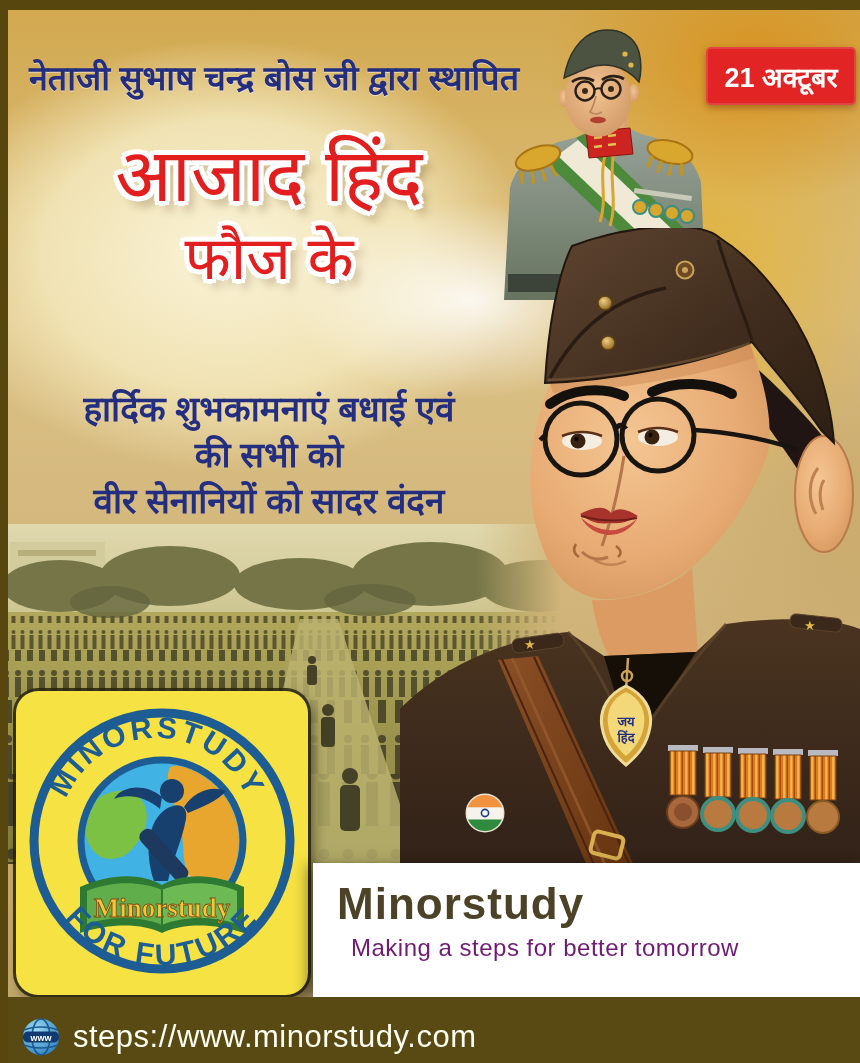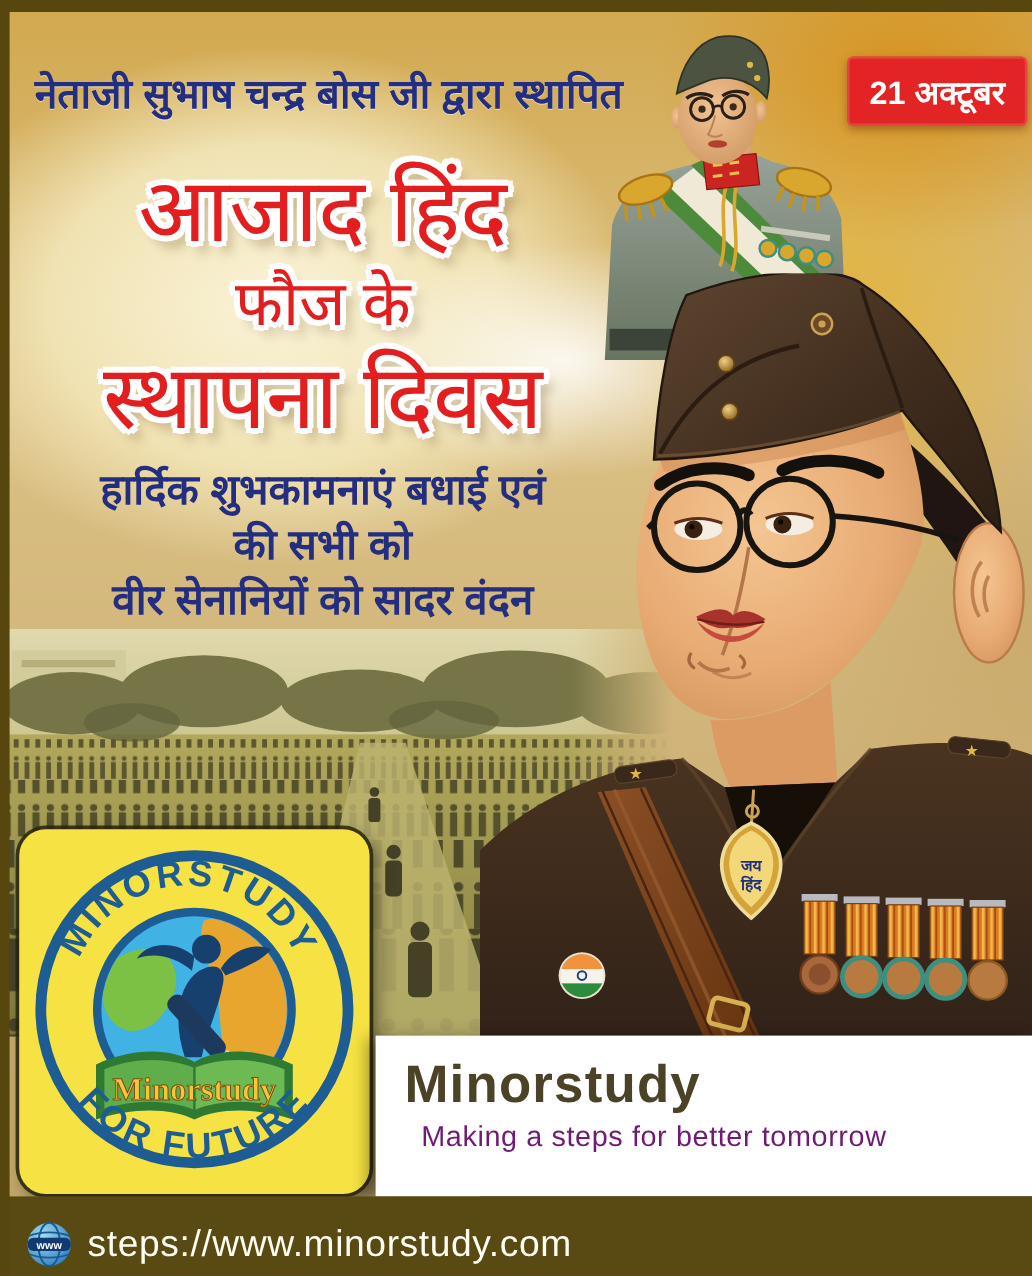--- a/index.html
+++ b/index.html
@@ -24,21 +24,21 @@
   .date-badge{left:706px;top:47px;width:150px;height:58px;z-index:12;
     background:#e22424;border-radius:5px;display:flex;align-items:center;justify-content:center;
     color:#fff;font-size:27px;font-weight:bold;
     box-shadow:0 3px 7px rgba(110,50,10,.45), inset 0 0 0 2px rgba(255,255,255,.15);}
   .headline{left:14px;top:106px;width:510px;text-align:center;z-index:12;
     color:#e31e1e;font-weight:normal;font-size:74px;line-height:1.24;
     text-shadow:
       -4px -4px 0 #fff, 4px -4px 0 #fff, -4px 4px 0 #fff, 4px 4px 0 #fff,
       -5px 0 0 #fff, 5px 0 0 #fff, 0 -5px 0 #fff, 0 5px 0 #fff,
       7px 9px 10px rgba(90,55,15,.4); margin-top: 24px;}
-  .headline .hl2{font-size:52px;}
+  .headline .hl2{font-size:60px;}
   .subtext{left:14px;top:386px;width:510px;text-align:center;z-index:12;
     color:#232e80;font-weight:bold;font-size:35px;line-height:1.32;}
   .photo{left:0;top:524px;z-index:2;}
   .standing{left:488px;top:26px;z-index:3;}
   .mainport{left:400px;top:228px;z-index:6;}
   .logo-card{left:16px;top:691px;width:292px;height:304px;z-index:20;
     background:#f6e242;border-radius:22px;
     box-shadow:0 0 0 3px rgba(40,35,15,.85), 5px 7px 14px rgba(0,0,0,.5);}
   .brand-band{left:313px;top:863px;width:547px;height:134px;z-index:22;background:#ffffff;
     box-shadow:-7px 2px 12px rgba(0,0,0,.35);box-sizing:border-box;padding:16px 0 0 24px;}
@@ -188,21 +188,20 @@
     <ellipse cx="110" cy="94" rx="8" ry="3.2" fill="#b2402e"></ellipse>
     <rect x="20" y="248" width="196" height="18" fill="#3c4338"></rect>
     <circle cx="112" cy="257" r="7" fill="#d9a62e"></circle>
   </svg>
 
   <div class="abs top-caption">नेताजी सुभाष चन्द्र बोस जी द्वारा स्थापित</div>
   <div class="abs date-badge">21 अक्टूबर</div>
   <div class="abs headline">
     <div>आजाद हिंद</div>
     <div class="hl2">फौज के</div>
-    <div>स्थापना दिवस</div>
   </div>
   <div class="abs subtext">
     <div>हार्दिक शुभकामनाएं बधाई एवं</div>
     <div>की सभी को</div>
     <div>वीर सेनानियों को सादर वंदन</div>
   </div>
 
   <svg class="abs mainport" width="460" height="772" viewBox="0 0 460 772">
     <defs>
       <radialGradient id="skin1" cx="42%" cy="38%" r="75%">

